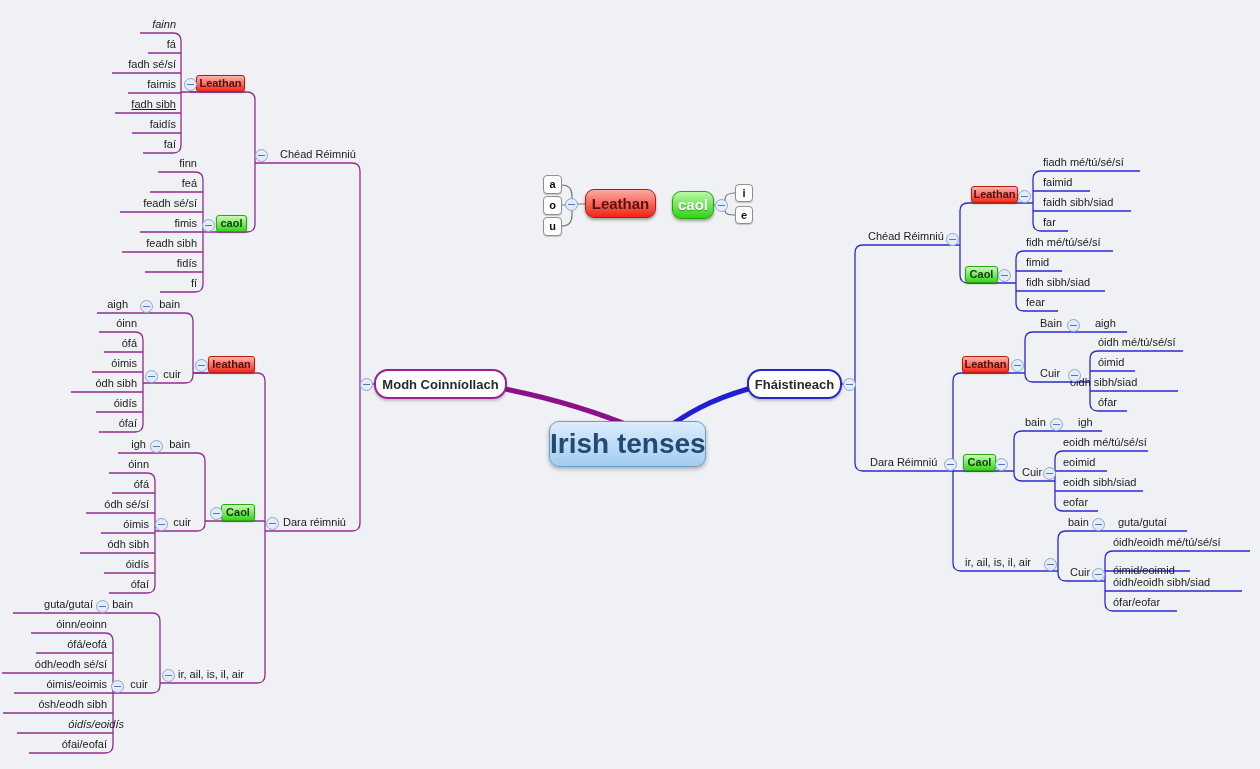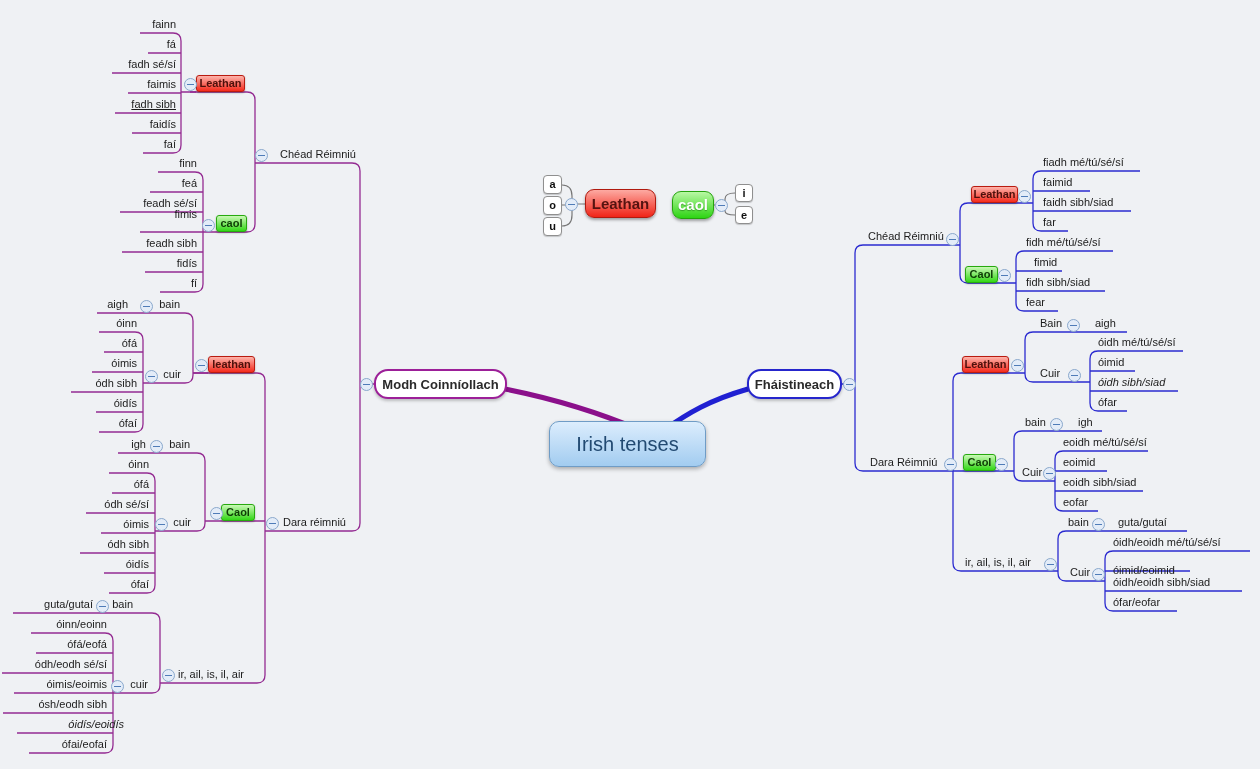--- a/index.html
+++ b/index.html
@@ -23,21 +23,21 @@
   .bigred{background:linear-gradient(#fdaaa2,#f02417);border:1px solid #b01a0f;color:#551310;
     font-size:15px;font-weight:bold;border-radius:9px;box-shadow:0 2px 3px rgba(0,0,0,.35);}
   .biggreen{background:linear-gradient(#b9f8a4,#2ed414);border:1px solid #24a40d;color:#ffffff;
     font-size:15px;font-weight:bold;border-radius:9px;box-shadow:0 2px 3px rgba(0,0,0,.35);
     text-shadow:0 1px 1px rgba(0,60,0,.4);}
   .vbox{background:#ffffff;border:1px solid #8f8f8f;color:#111;font-weight:bold;
     font-size:11px;border-radius:4px;box-shadow:0 1px 1px rgba(0,0,0,.18);}
   .mainbox{background:#ffffff;border:2px solid #999;color:#2a2a2a;font-size:13px;
     border-radius:14px;box-shadow:0 2px 3px rgba(0,0,0,.22);}
   .centerbox{background:linear-gradient(#dcedfd,#a2ccf0);border:1px solid #6f9cc6;
-    color:#224a72;font-size:20px;font-weight:normal;border-radius:10px;
+    color:#224a72;font-size:28px;font-weight:bold;border-radius:10px;
     box-shadow:0 2px 4px rgba(0,0,0,.3);}
   .minus{
     position:absolute;width:13px;height:13px;box-sizing:border-box;border-radius:50%;
     background:#e3ecf8;border:1px solid #8aa8cc;cursor:pointer;
   }
   .minus::after{
     content:"";position:absolute;left:2px;right:2px;top:5px;height:1.5px;background:#4f7cb8;
   }
 </style>
 </head>
@@ -88,32 +88,32 @@
       <div class="pill vbox" style="left: 543px; top: 217px; width: 19px; height: 19px; line-height: 17px;">u</div>
       <div class="pill bigred" style="left: 585px; top: 189px; width: 71px; height: 29px; line-height: 27px;">Leathan</div>
       <div class="pill biggreen" style="left: 672px; top: 191px; width: 42px; height: 28px; line-height: 26px;">caol</div>
       <div class="pill vbox" style="left: 735px; top: 184px; width: 18px; height: 18px; line-height: 16px;">i</div>
       <div class="pill vbox" style="left: 735px; top: 206px; width: 18px; height: 18px; line-height: 16px;">e</div>
       <div class="pill centerbox" style="left: 549px; top: 421px; width: 157px; height: 46px; line-height: 44px;">Irish tenses</div>
       <div class="pill mainbox" style="left: 374px; top: 369px; width: 133px; height: 30px; line-height: 28px; border-color: rgb(156, 31, 152);">Modh Coinníollach</div>
       <div class="pill mainbox" style="left: 747px; top: 369px; width: 95px; height: 30px; line-height: 28px; border-color: rgb(38, 38, 204);">Fháistineach</div>
       <div class="t" style="top: 147px; left: 280px;">Chéad Réimniú</div>
       <div class="t" style="top: 515px; left: 283px;">Dara réimniú</div>
-      <div class="t" style="top: 17px; right: 1084px;">fainn</div>
+      <div class="t" style="top: 17px; right: 1084px; font-style: italic;">fainn</div>
       <div class="t" style="top: 37px; right: 1084px;">fá</div>
       <div class="t" style="top: 57px; right: 1084px;">fadh sé/sí</div>
       <div class="t" style="top: 77px; right: 1084px;">faimis</div>
       <div class="t" style="top: 97px; right: 1084px; text-decoration: underline;">fadh sibh</div>
       <div class="t" style="top: 117px; right: 1084px;">faidís</div>
       <div class="t" style="top: 137px; right: 1084px;">faí</div>
       <div class="pill red" style="left: 196px; top: 75px; width: 49px; height: 17px; line-height: 15px;">Leathan</div>
       <div class="t" style="top: 156px; right: 1063px;">finn</div>
       <div class="t" style="top: 176px; right: 1063px; margin-left: 29px;">feá</div>
       <div class="t" style="top: 196px; right: 1063px;">feadh sé/sí</div>
-      <div class="t" style="top: 207px; right: 1063px;">fimis</div>
+      <div class="t" style="top: 216px; right: 1063px;">fimis</div>
       <div class="t" style="top: 236px; right: 1063px; margin-left: 42px;">feadh sibh</div>
       <div class="t" style="top: 256px; right: 1063px;">fidís</div>
       <div class="t" style="top: 276px; right: 1063px;">fí</div>
       <div class="pill green" style="left: 216px; top: 215px; width: 31px; height: 17px; line-height: 15px;">caol</div>
       <div class="pill red" style="left: 208px; top: 356px; width: 47px; height: 17px; line-height: 15px;">leathan</div>
       <div class="t" style="top: 297px; right: 1132px;">aigh</div>
       <div class="t" style="top: 297px; right: 1080px;">bain</div>
       <div class="t" style="top: 367px; right: 1079px;">cuir</div>
       <div class="t" style="top: 316px; right: 1123px;">óinn</div>
       <div class="t" style="top: 336px; right: 1123px;">ófá</div>
@@ -144,31 +144,31 @@
       <div class="t" style="top: 717px; right: 1136px; font-style: italic;">óidís/eoidís</div>
       <div class="t" style="top: 737px; right: 1153px;">ófai/eofaí</div>
       <div class="t" style="top: 229px; left: 868px;">Chéad Réimniú</div>
       <div class="pill red" style="left: 971px; top: 186px; width: 47px; height: 17px; line-height: 15px;">Leathan</div>
       <div class="t" style="top: 155px; left: 1043px;">fiadh mé/tú/sé/sí</div>
       <div class="t" style="top: 175px; left: 1043px;">faimid</div>
       <div class="t" style="top: 195px; left: 1043px;">faidh sibh/siad</div>
       <div class="t" style="top: 215px; left: 1043px;">far</div>
       <div class="pill green" style="left: 965px; top: 266px; width: 33px; height: 17px; line-height: 15px;">Caol</div>
       <div class="t" style="top: 235px; left: 1026px;">fidh mé/tú/sé/sí</div>
-      <div class="t" style="top: 255px; left: 1026px; margin-left: 8px;">fimid</div>
+      <div class="t" style="top: 255px; left: 1026px;">fimid</div>
       <div class="t" style="top: 275px; left: 1026px;">fidh sibh/siad</div>
       <div class="t" style="top: 295px; left: 1026px;">fear</div>
       <div class="t" style="top: 455px; left: 870px;">Dara Réimniú</div>
       <div class="pill red" style="left: 962px; top: 356px; width: 47px; height: 17px; line-height: 15px;">Leathan</div>
       <div class="t" style="top: 316px; left: 1040px;">Bain</div>
       <div class="t" style="top: 316px; left: 1095px;">aigh</div>
       <div class="t" style="top: 366px; left: 1040px;">Cuir</div>
       <div class="t" style="top: 335px; left: 1098px;">óidh mé/tú/sé/sí</div>
       <div class="t" style="top: 355px; left: 1098px;">óimid</div>
-      <div class="t" style="top: 375px; left: 1098px; font-style: italic;">óidh sibh/siad</div>
+      <div class="t" style="top: 375px; left: 1070px;">óidh sibh/siad</div>
       <div class="t" style="top: 395px; left: 1098px;">ófar</div>
       <div class="pill green" style="left: 963px; top: 454px; width: 33px; height: 17px; line-height: 15px;">Caol</div>
       <div class="t" style="top: 415px; left: 1025px;">bain</div>
       <div class="t" style="top: 415px; left: 1078px;">igh</div>
       <div class="t" style="top: 465px; left: 1022px;">Cuir</div>
       <div class="t" style="top: 435px; left: 1063px;">eoidh mé/tú/sé/sí</div>
       <div class="t" style="top: 455px; left: 1063px;">eoimid</div>
       <div class="t" style="top: 475px; left: 1063px;">eoidh sibh/siad</div>
       <div class="t" style="top: 495px; left: 1063px;">eofar</div>
       <div class="t" style="top: 555px; left: 965px;">ir, ail, is, il, air</div>

